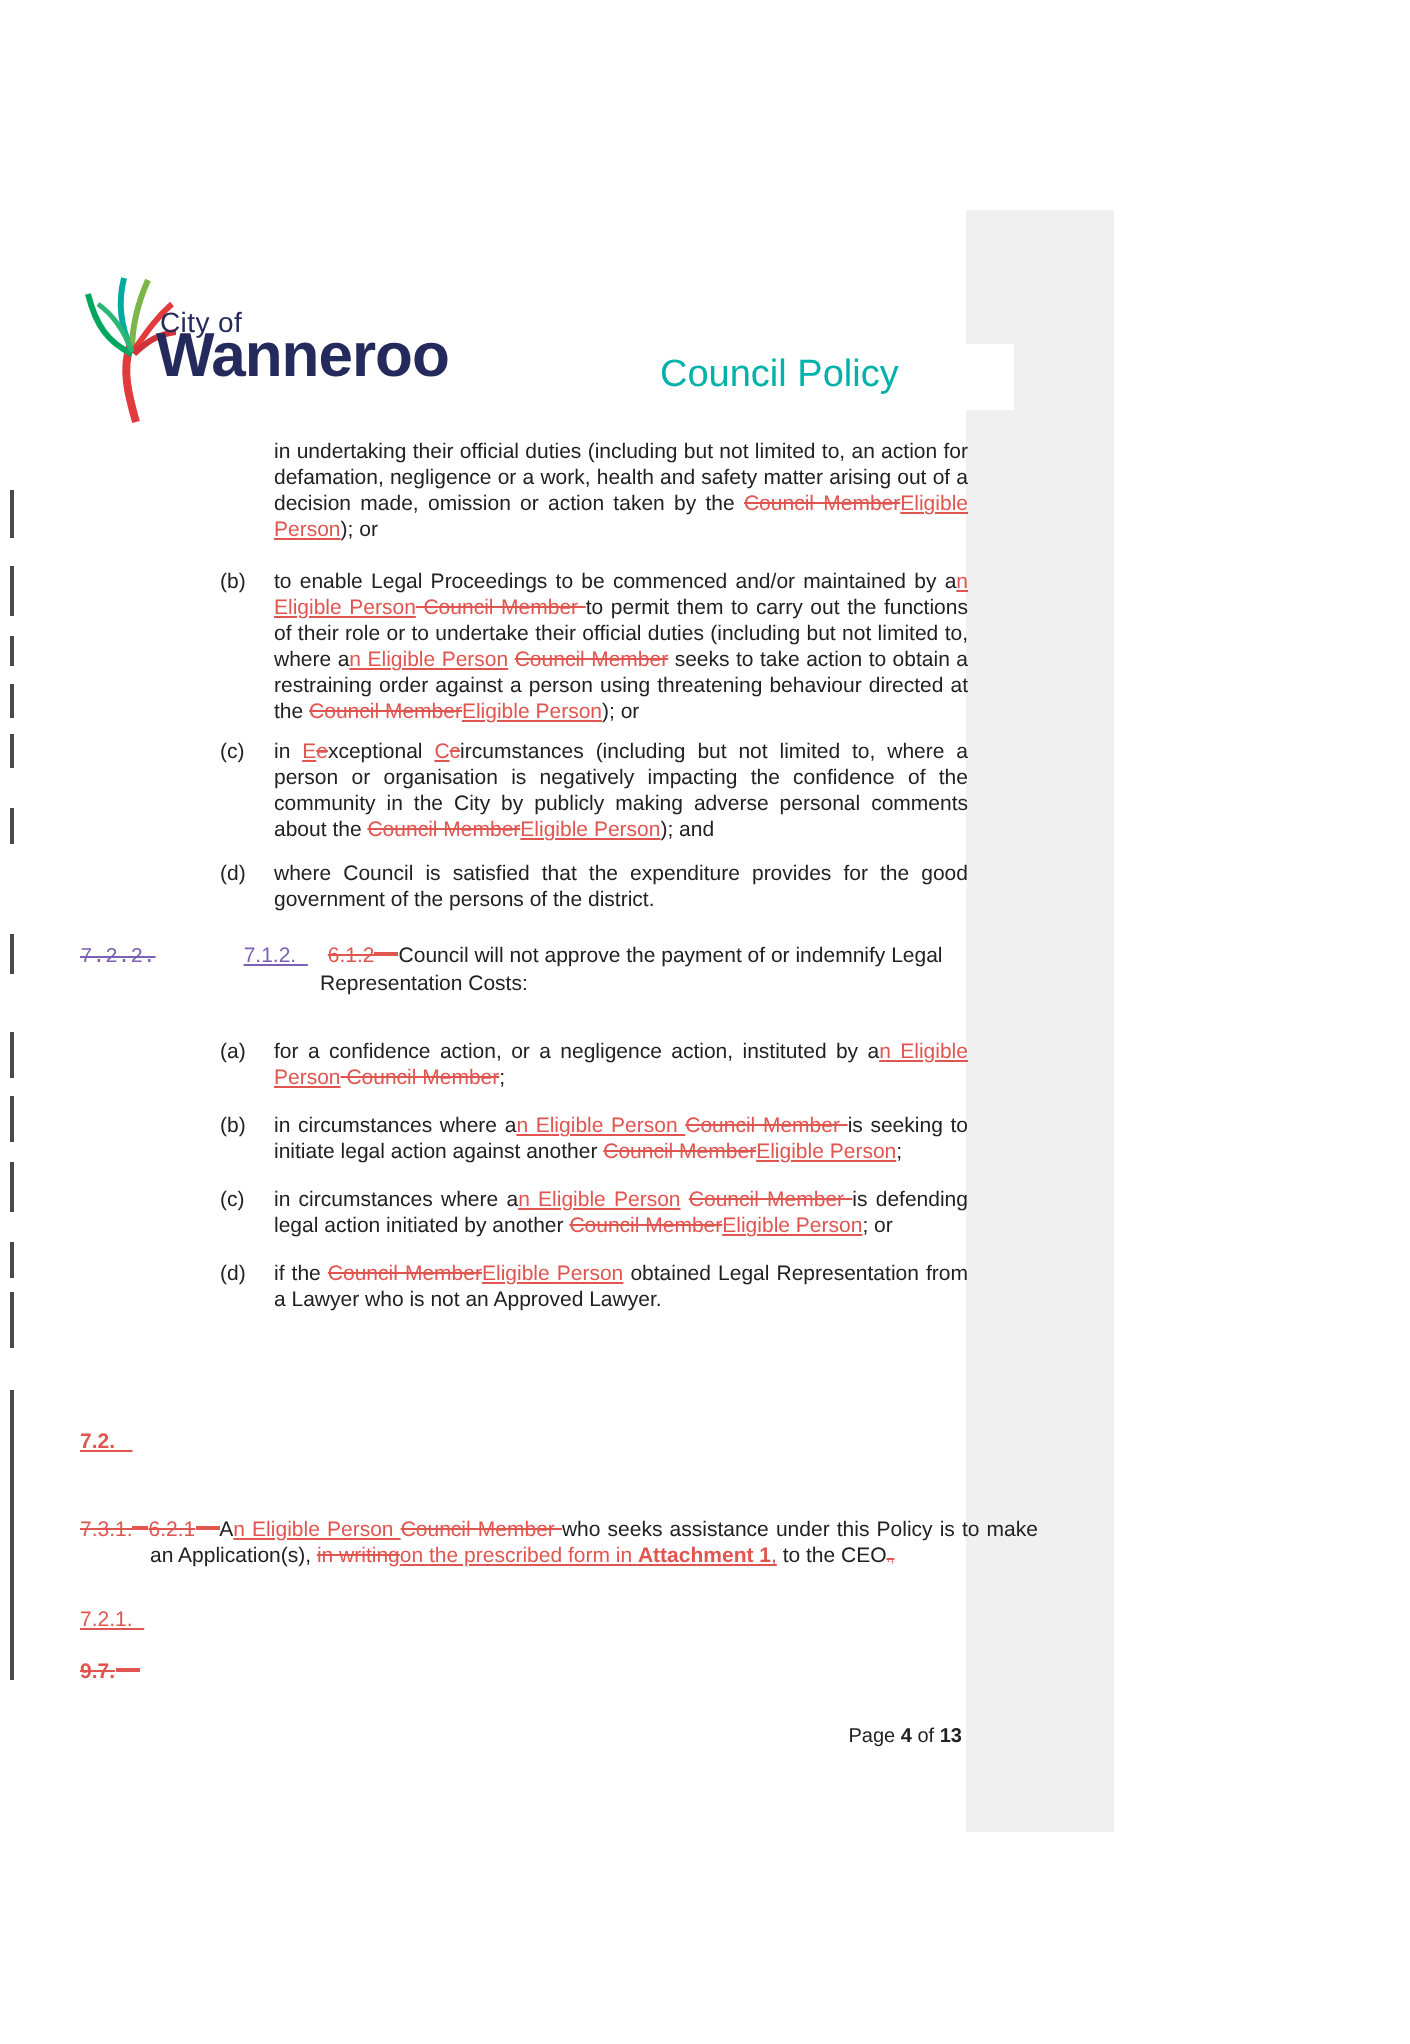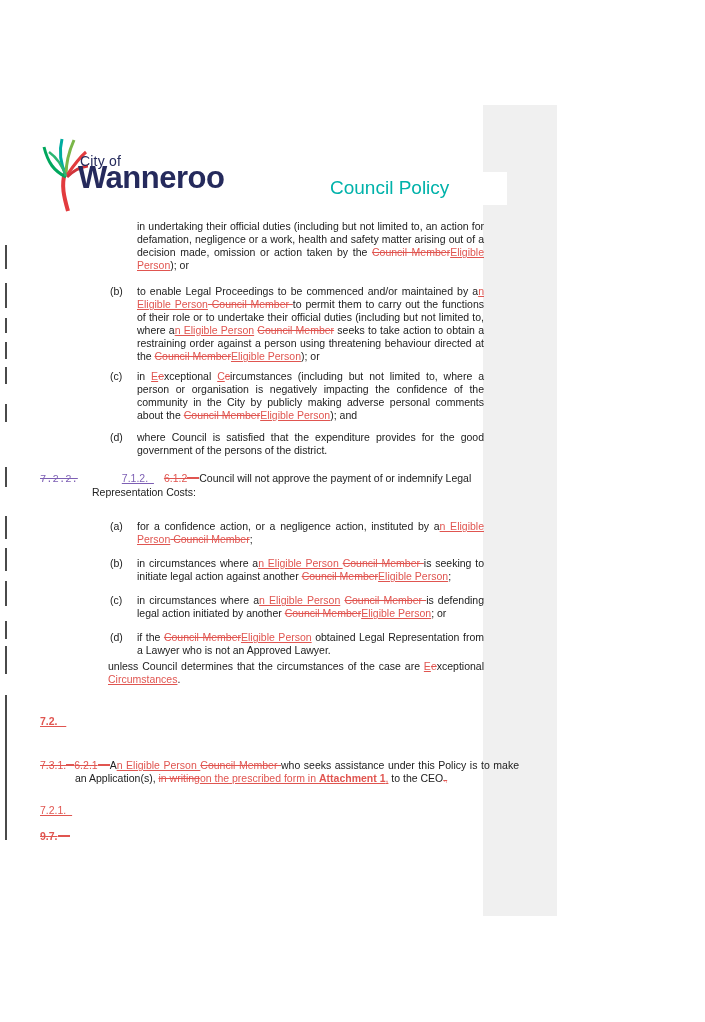--- a/index.html
+++ b/index.html
@@ -25,21 +25,21 @@
   .logo-city{position:absolute;left:80px;top:155px;font-size:14px;color:var(--navy);letter-spacing:.2px;}
   .logo-wanneroo{position:absolute;left:78px;top:171px;font-size:31px;font-weight:bold;color:var(--navy);letter-spacing:-.5px;}
   .doc-type{position:absolute;left:330px;top:181px;font-size:19px;color:var(--teal);}
   
   .block{position:absolute;}
   .j{text-align:justify;}
   .item{position:absolute;left:110px;width:374px;}
   .item-label{position:absolute;left:0;top:0;}
   .item-text{margin-left:27px;text-align:justify;}
   .hang{padding-left:35px;text-indent:-35px;}
-  .line2-712{margin-left:52px;}
+  .line2-712{margin-left:120px;}
   .nowrap{white-space:nowrap;}
   
   .r-n{color:var(--ink);}
   .r-d{color:var(--red);text-decoration:line-through;}
   .r-i{color:var(--red);text-decoration:underline;}
   .r-dp{color:var(--purple);text-decoration:line-through;font-family:Liberation Mono, monospace;}
   .r-ip{color:var(--purple);text-decoration:underline;margin-left:44px;}
   .r-db{color:var(--red);text-decoration:line-through;font-weight:bold;}
   .r-ib{color:var(--red);text-decoration:underline;font-weight:bold;}
   .r-ibb{color:var(--red);text-decoration:underline;font-weight:bold;}
@@ -120,23 +120,28 @@
   </div>
   <div class="item" style="top:594px">
     <span class="item-label">(c)</span>
     <div class="item-text"><span class="r-n">in circumstances where a</span><span class="r-i">n Eligible Person</span><span class="r-n"> </span><span class="r-d">Council Member </span><span class="r-n">is defending legal action initiated by another </span><span class="r-d">Council Member</span><span class="r-i">Eligible Person</span><span class="r-n">; or</span></div>
   </div>
   <div class="item" style="top:631px">
     <span class="item-label">(d)</span>
     <div class="item-text"><span class="r-n">if the </span><span class="r-d">Council Member</span><span class="r-i">Eligible Person</span><span class="r-n"> obtained Legal Representation from a Lawyer who is not an Approved Lawyer.</span></div>
   </div>
 
-  <div class="block j" style="left:108px;top:660px;width:376px"><span class="r-n">unless Council determines that the circumstances of the case are </span><span class="r-i">E</span><span class="r-d">e</span><span class="r-n">xceptional </span><span class="r-i">Circumstances</span><span class="r-n">.</span></div>
 
   <div class="block nowrap" style="left:40px;top:715px"><span class="r-ib">7.2.&nbsp;&nbsp;&nbsp;</span></div>
 
   <div class="block j hang" style="left:40px;top:759px;width:444px"><span class="r-d">7.3.1.</span><span class="r-dashsm"></span><span class="r-d">6.2.1</span><span class="r-dash"></span><span class="r-n">A</span><span class="r-i">n Eligible Person </span><span class="r-d"> Council Member </span><span class="r-n">who seeks assistance under this Policy is to make an Application(s), </span><span class="r-d">in writing</span><span class="r-i">on the prescribed form in </span><span class="r-ibb">Attachment 1</span><span class="r-i">,</span><span class="r-n"> to the CEO</span><span class="r-dsm">.,</span></div>
 
   <div class="block nowrap" style="left:40px;top:804px"><span class="r-i">7.2.1.&nbsp;&nbsp;</span></div>
   <div class="block nowrap" style="left:40px;top:830px"><span class="r-db">9.7.</span><span class="r-dash"></span></div>
 
+  <div class="footer">
+    <span>Page</span>
+    <span class="fb">4</span>
+    <span>of</span>
+    <span class="fb">13</span>
+  </div>
 
 </div>
 
 </body></html>

